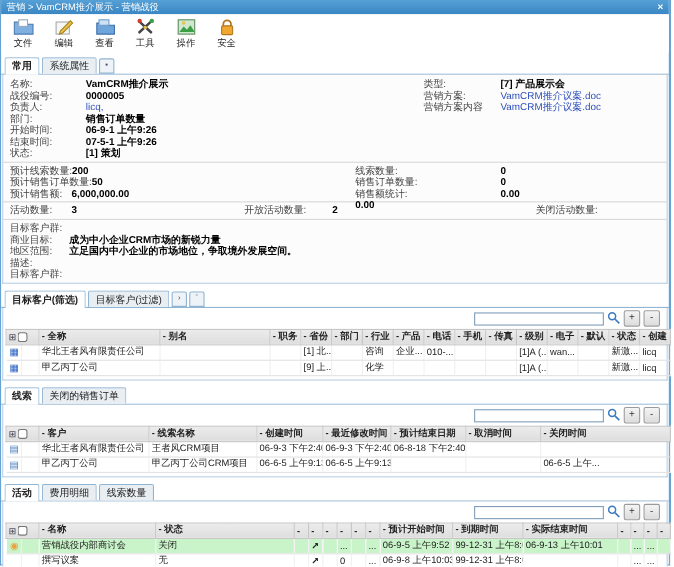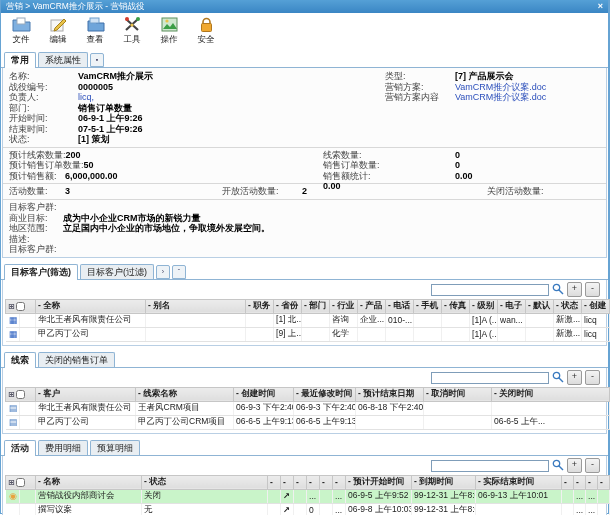--- a/index.html
+++ b/index.html
@@ -416,21 +416,21 @@
           </tr>
         </tbody>
       </table>
   </div>
 
   <div class="secgap"></div>
 
   <div class="tabs">
     <div class="tab active">活动</div>
     <div class="tab">费用明细</div>
-    <div class="tab">预算明细</div>
+    <div class="tab">线索数量</div>
   </div>
   <div class="secpanel">
     <div class="searchrow">
       <input class="searchbox" value="" style="">
       <span class="mag"><svg viewBox="0 0 12 12">
             <circle cx="4.5" cy="4.5" r="3.2" fill="none" stroke="#3a7abf" stroke-width="1.3"></circle>
             <path d="M7 7l4 4" stroke="#3a7abf" stroke-width="1.5"></path>
           </svg></span>
       <div class="sbtn">+</div>
       <div class="sbtn">-</div>

